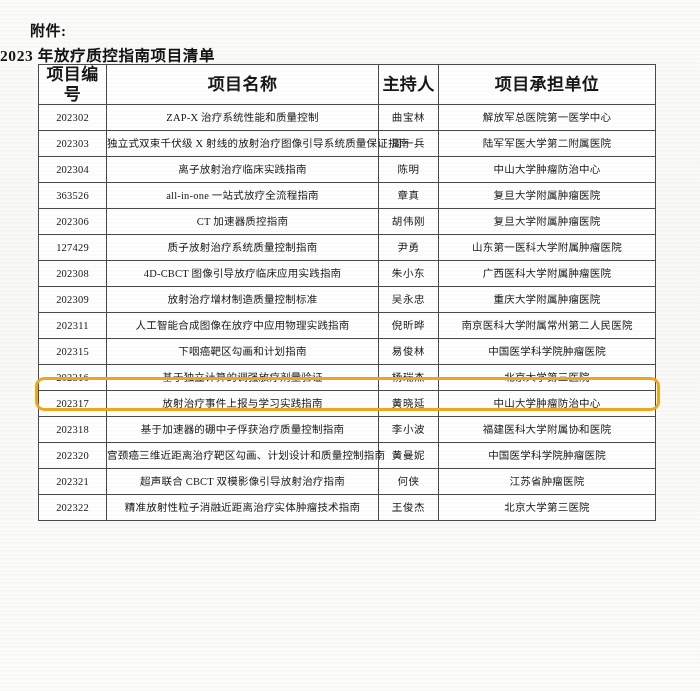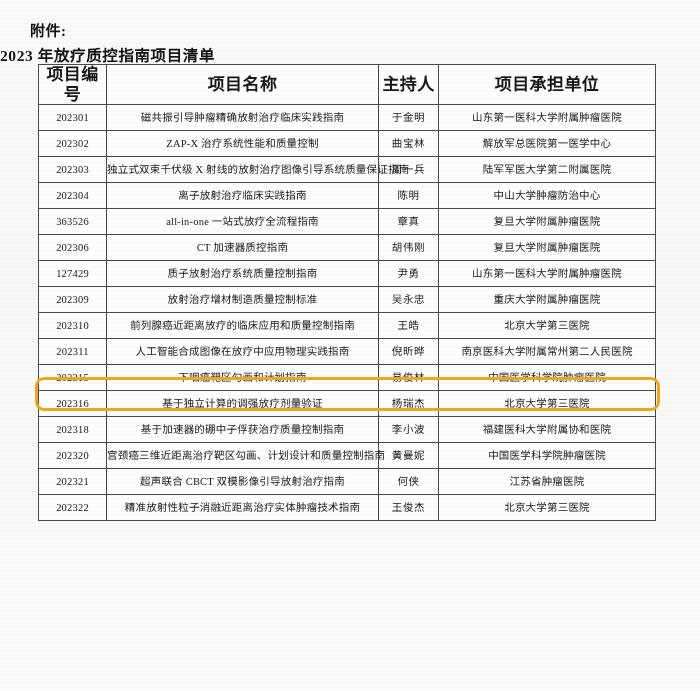--- a/index.html
+++ b/index.html
@@ -137,26 +137,20 @@
     <thead>
       <tr>
         <th>项目编号</th>
         <th>项目名称</th>
         <th>主持人</th>
         <th>项目承担单位</th>
       </tr>
     </thead>
     <tbody id="listing-body">
         <tr>
-          <td class="col-code">202301</td>
-          <td class="col-name">磁共振引导肿瘤精确放射治疗临床实践指南</td>
-          <td class="col-host">于金明</td>
-          <td class="col-org">山东第一医科大学附属肿瘤医院</td>
-        </tr>
-        <tr>
           <td class="col-code">202302</td>
           <td class="col-name">ZAP-X 治疗系统性能和质量控制</td>
           <td class="col-host">曲宝林</td>
           <td class="col-org">解放军总医院第一医学中心</td>
         </tr>
         <tr>
           <td class="col-code">202303</td>
           <td class="col-name">独立式双束千伏级 X 射线的放射治疗图像引导系统质量保证指南</td>
           <td class="col-host">周一兵</td>
           <td class="col-org">陆军军医大学第二附属医院</td>
@@ -179,50 +173,56 @@
           <td class="col-host">胡伟刚</td>
           <td class="col-org">复旦大学附属肿瘤医院</td>
         </tr>
         <tr>
           <td class="col-code">127429</td>
           <td class="col-name">质子放射治疗系统质量控制指南</td>
           <td class="col-host">尹勇</td>
           <td class="col-org">山东第一医科大学附属肿瘤医院</td>
         </tr>
         <tr>
+          <td class="col-code">202308</td>
+          <td class="col-name">4D-CBCT 图像引导放疗临床应用实践指南</td>
+          <td class="col-host">朱小东</td>
+          <td class="col-org">广西医科大学附属肿瘤医院</td>
+        </tr>
+        <tr>
           <td class="col-code">202309</td>
           <td class="col-name">放射治疗增材制造质量控制标准</td>
           <td class="col-host">吴永忠</td>
           <td class="col-org">重庆大学附属肿瘤医院</td>
         </tr>
         <tr>
-          <td class="col-code">202310</td>
-          <td class="col-name">前列腺癌近距离放疗的临床应用和质量控制指南</td>
-          <td class="col-host">王皓</td>
-          <td class="col-org">北京大学第三医院</td>
-        </tr>
-        <tr>
           <td class="col-code">202311</td>
           <td class="col-name">人工智能合成图像在放疗中应用物理实践指南</td>
           <td class="col-host">倪昕晔</td>
           <td class="col-org">南京医科大学附属常州第二人民医院</td>
         </tr>
         <tr>
           <td class="col-code">202315</td>
           <td class="col-name">下咽癌靶区勾画和计划指南</td>
           <td class="col-host">易俊林</td>
           <td class="col-org">中国医学科学院肿瘤医院</td>
         </tr>
         <tr>
           <td class="col-code">202316</td>
           <td class="col-name">基于独立计算的调强放疗剂量验证</td>
           <td class="col-host">杨瑞杰</td>
           <td class="col-org">北京大学第三医院</td>
         </tr>
         <tr>
+          <td class="col-code">202317</td>
+          <td class="col-name">放射治疗事件上报与学习实践指南</td>
+          <td class="col-host">黄晓延</td>
+          <td class="col-org">中山大学肿瘤防治中心</td>
+        </tr>
+        <tr>
           <td class="col-code">202318</td>
           <td class="col-name">基于加速器的硼中子俘获治疗质量控制指南</td>
           <td class="col-host">李小波</td>
           <td class="col-org">福建医科大学附属协和医院</td>
         </tr>
         <tr>
           <td class="col-code">202320</td>
           <td class="col-name">宫颈癌三维近距离治疗靶区勾画、计划设计和质量控制指南</td>
           <td class="col-host">黄曼妮</td>
           <td class="col-org">中国医学科学院肿瘤医院</td>

